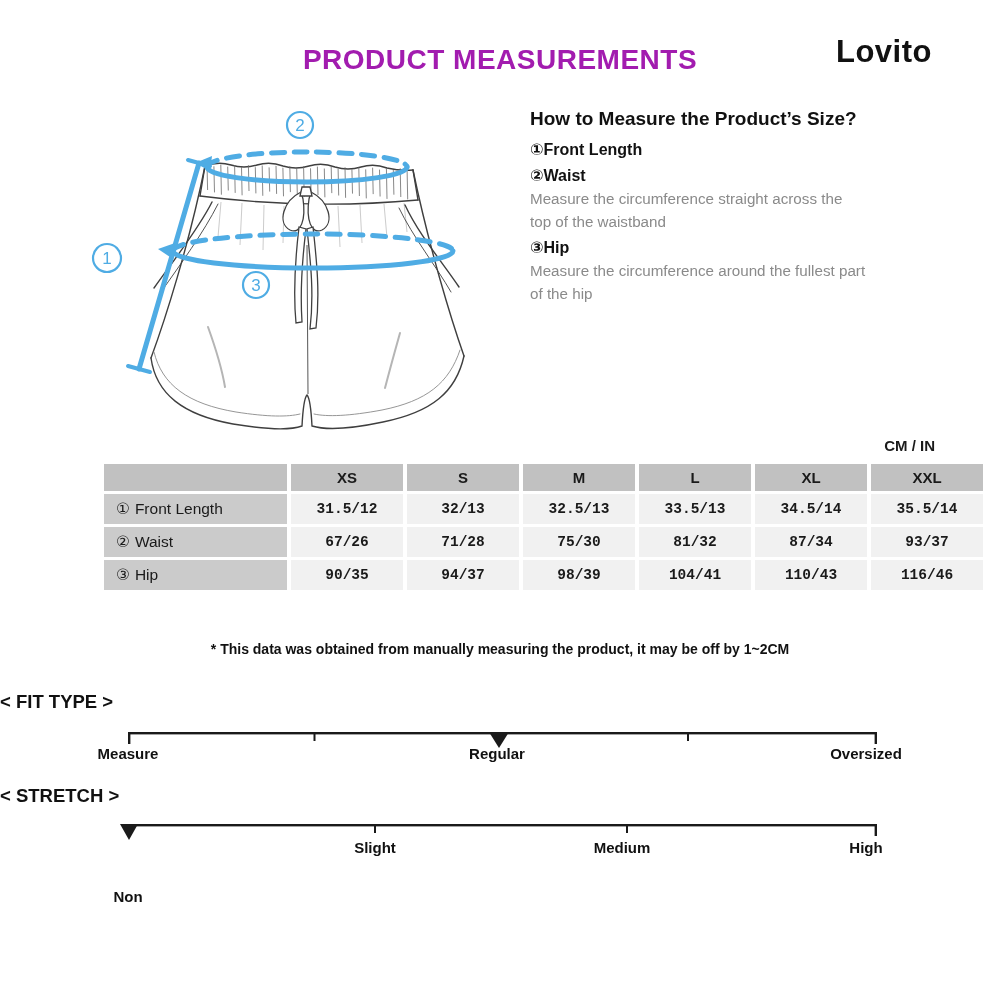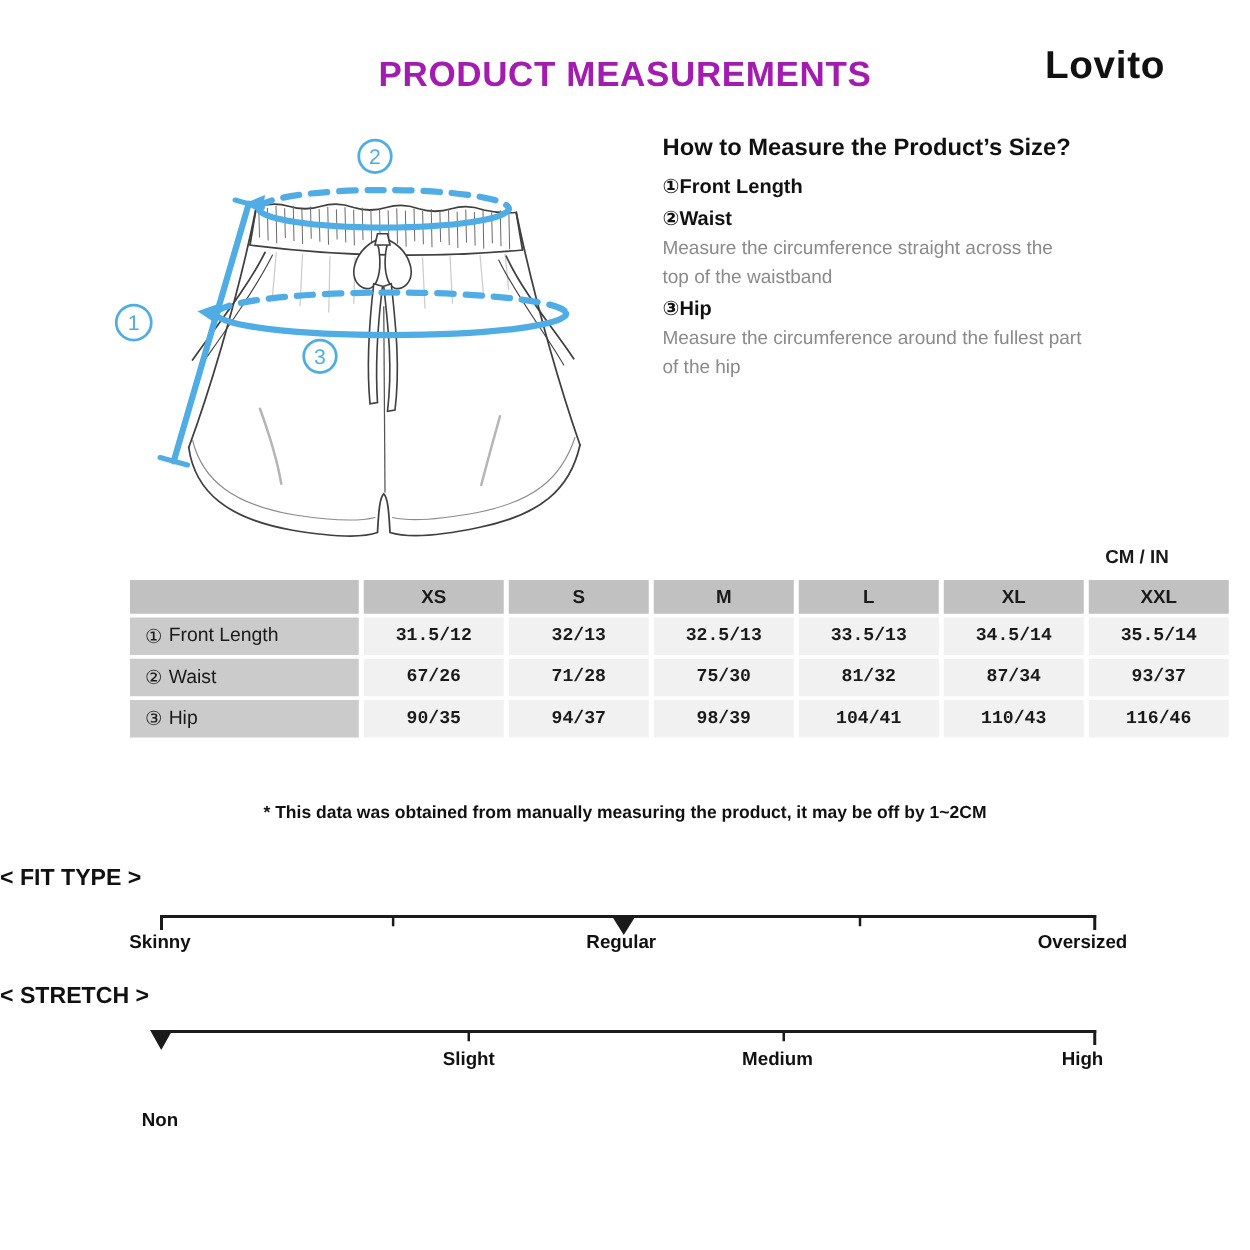--- a/index.html
+++ b/index.html
@@ -163,21 +163,21 @@
   <svg class="scale-svg" style="top:728px;" width="1000" height="24">
     <g fill="#1a1a1a">
       <rect x="128" y="4" width="749" height="2.4"></rect>
       <rect x="128" y="4" width="2.4" height="12"></rect>
       <rect x="874.6" y="4" width="2.4" height="12"></rect>
       <rect x="313.5" y="4" width="2" height="9"></rect>
       <rect x="687" y="4" width="2" height="9"></rect>
       <path d="M489,4 L509,4 L499,20 Z"></path>
     </g>
   </svg>
-  <span class="scale-label" style="left:128px;top:745px;">Skinny</span>
+  <span class="scale-label" style="left:128px;top:745px;">Measure</span>
   <span class="scale-label" style="left:497px;top:745px;">Regular</span>
   <span class="scale-label" style="left:866px;top:745px;">Oversized</span>
 
   <div class="scale-title" style="top:785px;">&lt; STRETCH &gt;</div>
   <svg class="scale-svg" style="top:820px;" width="1000" height="24">
     <g fill="#1a1a1a">
       <rect x="128" y="4" width="749" height="2.4"></rect>
       <rect x="874.6" y="4" width="2.4" height="12"></rect>
       <rect x="374" y="4" width="2" height="9"></rect>
       <rect x="626" y="4" width="2" height="9"></rect>

